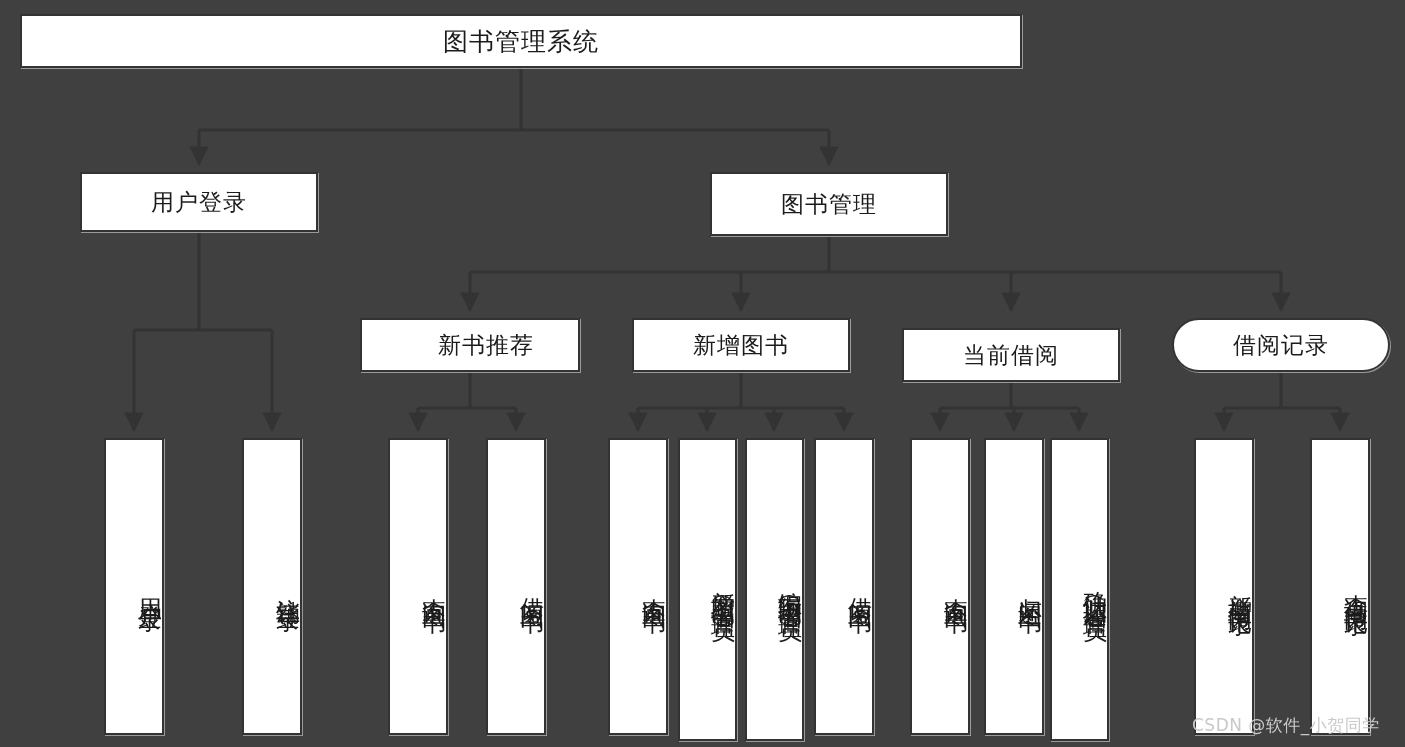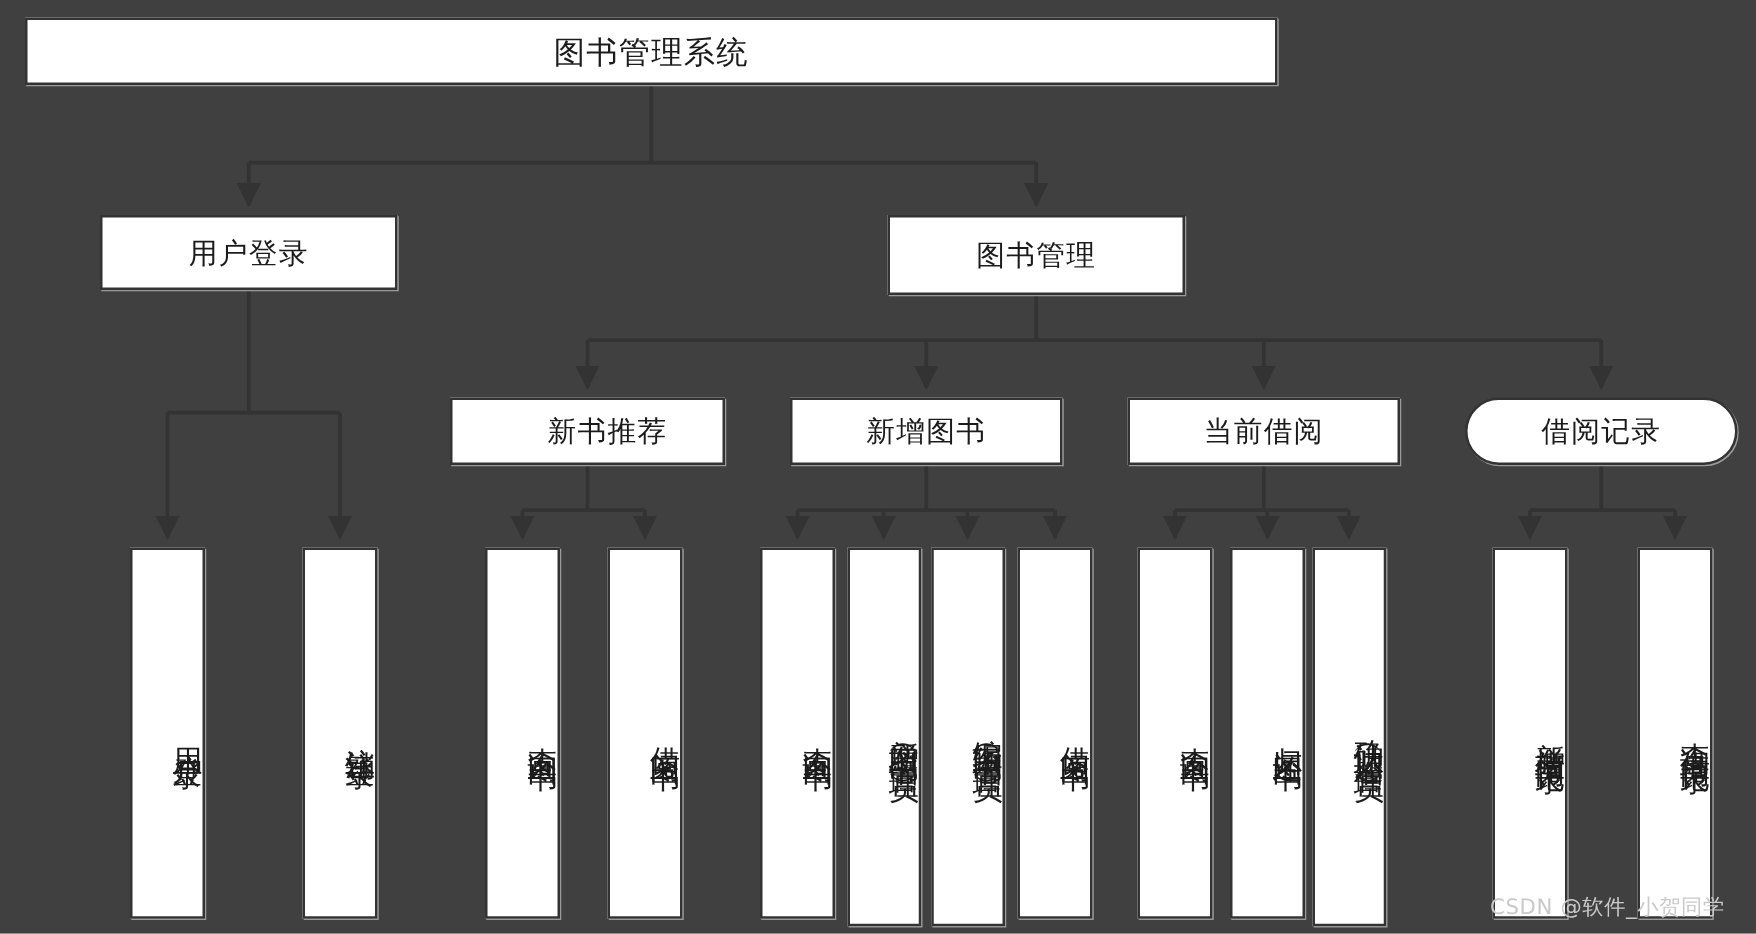--- a/index.html
+++ b/index.html
@@ -128,21 +128,21 @@
     </g>
   </svg>
 
   <div class="node root" style="left: 20px; top: 14px; width: 1002px; height: 54px; border-color: rgb(51, 51, 51); background: rgb(255, 255, 255); color: rgb(27, 27, 27);">图书管理系统</div>
 
   <div class="node lvl2" style="left: 80px; top: 172px; width: 238px; height: 60px; border-color: rgb(51, 51, 51); background: rgb(255, 255, 255); color: rgb(27, 27, 27);">用户登录</div>
   <div class="node lvl2" style="left: 710px; top: 172px; width: 238px; height: 64px; border-color: rgb(51, 51, 51); background: rgb(255, 255, 255); color: rgb(27, 27, 27);">图书管理</div>
 
   <div class="node lvl3" style="left: 360px; top: 318px; width: 220px; height: 54px; border-color: rgb(51, 51, 51); background: rgb(255, 255, 255); color: rgb(27, 27, 27); padding-left: 32px;">新书推荐</div>
   <div class="node lvl3" style="left: 632px; top: 318px; width: 218px; height: 54px; border-color: rgb(51, 51, 51); background: rgb(255, 255, 255); color: rgb(27, 27, 27);">新增图书</div>
-  <div class="node lvl3" style="left: 902px; top: 318px; width: 218px; height: 54px; border-color: rgb(51, 51, 51); background: rgb(255, 255, 255); color: rgb(27, 27, 27);">当前借阅</div>
+  <div class="node lvl3" style="left: 902px; top: 328px; width: 218px; height: 54px; border-color: rgb(51, 51, 51); background: rgb(255, 255, 255); color: rgb(27, 27, 27);">当前借阅</div>
   <div class="node lvl3" style="left: 1172px; top: 318px; width: 218px; height: 54px; border-color: rgb(51, 51, 51); background: rgb(255, 255, 255); color: rgb(27, 27, 27); border-radius: 27px;">借阅记录</div>
 
   <div class="node leaf" style="left: 104px; top: 438px; width: 60px; height: 297px; border-color: rgb(51, 51, 51); background: rgb(255, 255, 255); color: rgb(27, 27, 27);">用户登录</div>
   <div class="node leaf" style="left: 242px; top: 438px; width: 60px; height: 297px; border-color: rgb(51, 51, 51); background: rgb(255, 255, 255); color: rgb(27, 27, 27);">注销登录</div>
   <div class="node leaf" style="left: 388px; top: 438px; width: 60px; height: 297px; border-color: rgb(51, 51, 51); background: rgb(255, 255, 255); color: rgb(27, 27, 27);">查询图书</div>
   <div class="node leaf" style="left: 486px; top: 438px; width: 60px; height: 297px; border-color: rgb(51, 51, 51); background: rgb(255, 255, 255); color: rgb(27, 27, 27);">借阅图书</div>
   <div class="node leaf" style="left: 608px; top: 438px; width: 60px; height: 297px; border-color: rgb(51, 51, 51); background: rgb(255, 255, 255); color: rgb(27, 27, 27);">查询图书</div>
   <div class="node leaf tall" style="left: 678px; top: 438px; width: 59px; height: 303px; border-color: rgb(51, 51, 51); background: rgb(255, 255, 255); color: rgb(27, 27, 27);">新增图书（管理员）</div>
   <div class="node leaf tall" style="left: 745px; top: 438px; width: 59px; height: 303px; border-color: rgb(51, 51, 51); background: rgb(255, 255, 255); color: rgb(27, 27, 27);">编辑图书（管理员）</div>
   <div class="node leaf" style="left: 814px; top: 438px; width: 60px; height: 297px; border-color: rgb(51, 51, 51); background: rgb(255, 255, 255); color: rgb(27, 27, 27);">借阅图书</div>

